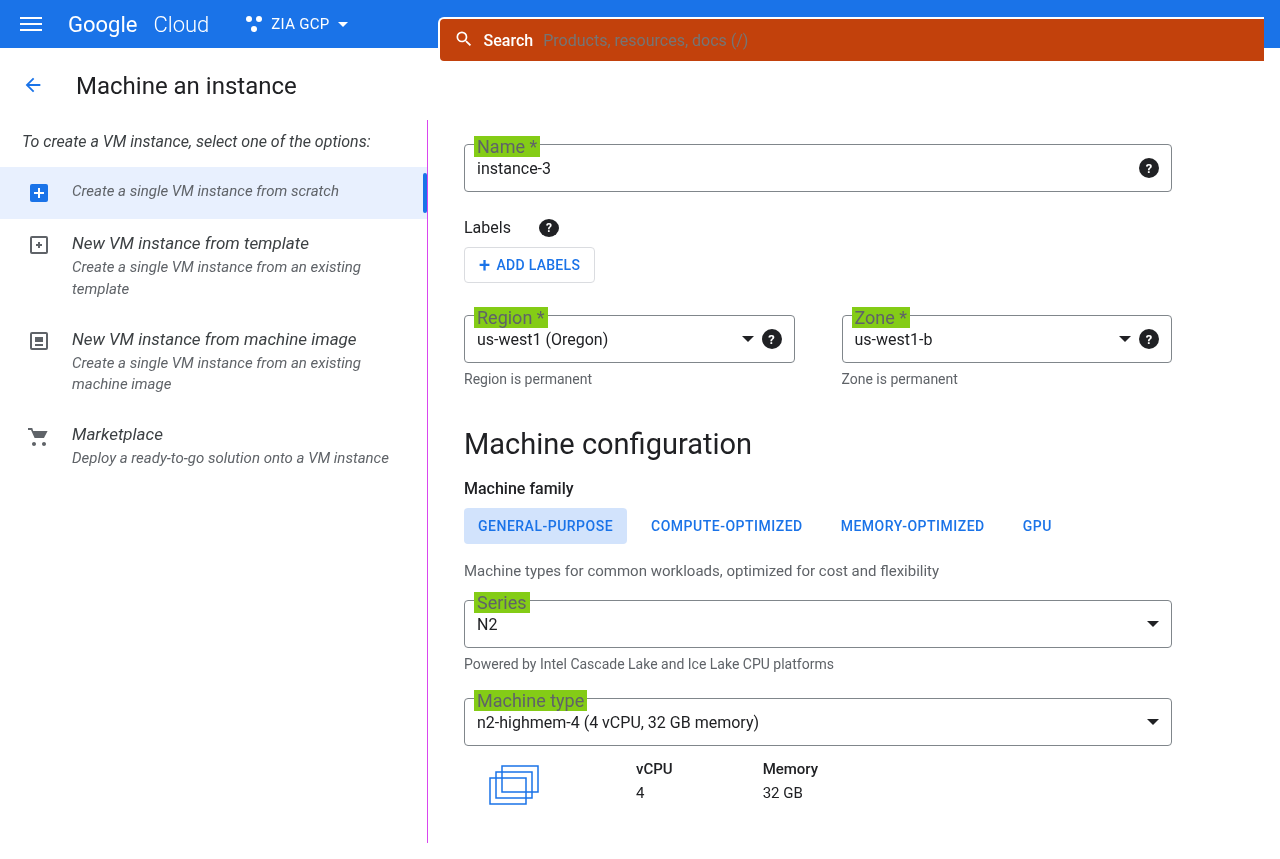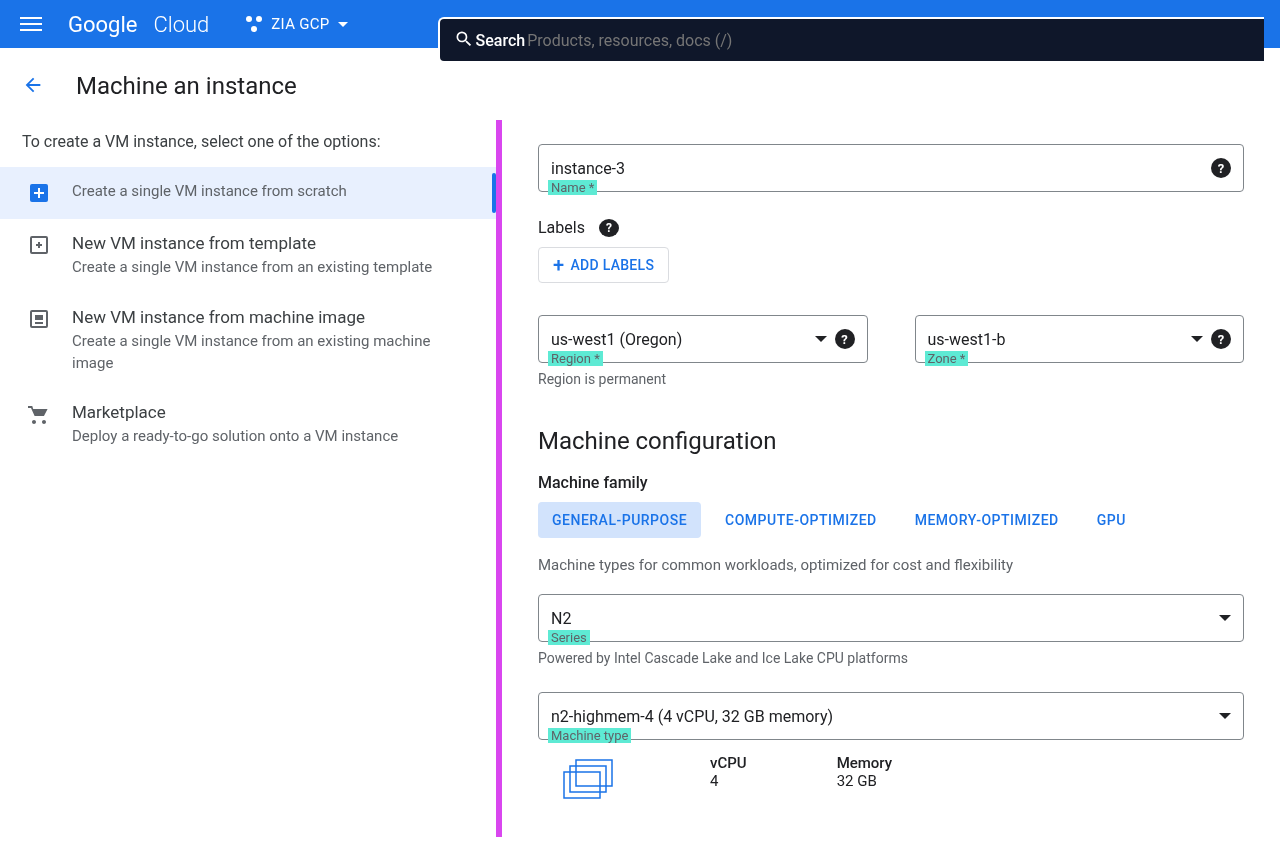--- a/index.html
+++ b/index.html
@@ -9,69 +9,69 @@
 .header { background: #1a73e8; color: #fff; height: 48px; display: flex; align-items: center; padding: 0 16px; }
 .ham { display: flex; flex-direction: column; gap: 4px; cursor: pointer; padding: 4px; }
 .ham span { width: 22px; height: 2px; background: #fff; }
 .logo { display: flex; align-items: center; gap: 16px; margin-left: 22px; font-size: 22px; }
 .logo .thin { font-weight: 300; }
 .proj { display: flex; align-items: center; margin-left: 36px; gap: 8px; cursor: pointer; font-size: 15px; letter-spacing: 0.3px; }
 .proj-dots { position: relative; width: 18px; height: 18px; }
 .proj-dots span { position: absolute; width: 6px; height: 6px; border-radius: 50%; background: #fff; }
 .proj-dots span:nth-child(1){ top:1px; left:1px; } .proj-dots span:nth-child(2){ top:1px; right:1px; } .proj-dots span:nth-child(3){ bottom:1px; left:6px; }
 .tri-down { width: 0; height: 0; border-left: 5px solid transparent; border-right: 5px solid transparent; border-top: 5px solid #fff; }
-.search { flex: 1; margin-left: 90px; background: #0f172a; border: 2px solid #fff; border-radius: 6px 0 0 6px; border-right: none; height: 46px; display: flex; align-items: center; padding: 0 14px; gap: 2px; margin-top: 32px; }
+.search { flex: 1; margin-left: 90px; background: #c2410c; border: 2px solid #fff; border-radius: 6px 0 0 6px; border-right: none; height: 46px; display: flex; align-items: center; padding: 0 14px; gap: 10px; margin-top: 32px; }
 .search input { background: transparent; border: none; outline: none; color: #cfe1fb; font-size: 16px; width: 100%; font-family: inherit; }
 .search .srch-lbl { color: #fff; font-weight: 500; font-size: 16px; }
 .sicon svg { width: 20px; height: 20px; fill: #fff; }
 
 
 .titlebar { display: flex; align-items: center; gap: 32px; padding: 24px 22px 20px; }
 .back svg { width: 22px; height: 22px; fill: #1a73e8; }
 .pgtitle { font-size: 24px; font-weight: 400; color: #202124; }
 
 
 .content { display: flex; }
-.sidebar { width: 502px; border-right: 6px solid #d946ef; padding-top: 12px; }
+.sidebar { width: 428px; border-right: 1px solid #d946ef; padding-top: 12px; font-style: italic; }
 .side-hint { padding: 0 22px 16px; font-size: 16px; color: #3c4043; }
 .opt { display: flex; gap: 20px; padding: 14px 26px; cursor: pointer; }
 .opt.active { background: #e8f0fe; position: relative; }
 .opt.active::after { content:""; position:absolute; right:0; top:6px; bottom:6px; width:4px; background:#1a73e8; border-radius:2px; }
 .opt .oicon { flex: 0 0 26px; display:flex; justify-content:center; }
 .opt .oicon svg { width: 24px; height: 24px; }
 .opt-body { flex:1; }
 .opt-title { font-size: 17px; color: #3c4043; margin-bottom: 4px; }
 .opt-sub { font-size: 15px; color: #5f6368; line-height: 1.45; }
 .active .opt-title { color: #1967d2; }
 
 
 .main { flex: 1; padding: 24px 36px; max-width: 780px; }
 .fld { margin-bottom: 26px; position: relative; }
-.fld-lbl { position: absolute; top: -8px; left: 10px; background: #5eead4; padding: 0 3px; font-size: 13px; color: #5f6368; margin-top: 44px; }
+.fld-lbl { position: absolute; top: -8px; left: 10px; background: #84cc16; padding: 0 3px; font-size: 18px; color: #5f6368; }
 .box { border: 1px solid #80868b; border-radius: 4px; height: 48px; display: flex; align-items:center; padding: 0 12px; }
 .box input { border:none; outline:none; font-size:16px; flex:1; font-family:inherit; color:#202124; }
 .box .val { flex:1; font-size:16px; }
 .help { width:20px; height:20px; border-radius:50%; background:#202124; color:#fff; display:flex; align-items:center; justify-content:center; font-size:13px; font-weight:bold; margin-left:8px; cursor:pointer; flex:0 0 20px; }
 .help.small { width:18px; height:18px; font-size:12px; }
 .tri-dark { width:0; height:0; border-left:6px solid transparent; border-right:6px solid transparent; border-top:6px solid #202124; margin-left:8px; }
-.row-lbl { font-size:16px; color:#202124; margin-bottom:10px; display:flex; align-items:center; gap:6px; }
+.row-lbl { font-size:16px; color:#202124; margin-bottom:10px; display:flex; align-items:center; gap:20px; }
 .addbtn { border:1px solid #dadce0; background:#fff; color:#1a73e8; font-weight:500; font-size:14px; height:36px; padding:0 14px; border-radius:4px; display:inline-flex; align-items:center; gap:6px; cursor:pointer; letter-spacing:0.3px; font-family:inherit; }
 .addbtn .plus { font-size:20px; line-height:1; }
 .two { display:flex; gap:47px; margin-bottom:6px; }
 .two > div { flex:1; }
 .hint { font-size:14px; color:#5f6368; margin-top:8px; }
-.h2 { font-size:24px; color:#202124; margin: 40px 0 18px; font-weight:400; }
+.h2 { font-size:29px; color:#202124; margin: 40px 0 18px; font-weight:400; }
 .h3 { font-size:16px; font-weight:500; margin-bottom:10px; }
 .tabs { display:flex; gap:10px; margin-bottom:18px; }
 .tab { background:transparent; border:none; color:#1a73e8; font-weight:500; font-size:14px; padding:10px 14px; border-radius:4px; cursor:pointer; letter-spacing:0.5px; font-family:inherit; }
 .tab.active { background:#d2e3fc; }
 .desc { font-size:15px; color:#5f6368; margin-bottom:20px; }
 .specs { display:flex; gap:90px; margin-top:14px; padding-left:6px; align-items:flex-start; }
 .spec-col { }
-.spec-lbl { font-size:15px; font-weight:500; }
+.spec-lbl { font-size:15px; font-weight:500; margin-bottom:6px; }
 .spec-val { font-size:15px; }
 .cube svg { width: 76px; height: 56px; }
 </style>
 </head>
 <body>
 
 <div class="header">
   <div class="ham">
       <span></span>
       <span></span>
@@ -197,20 +197,21 @@
       </div>
       <div>
         <div class="fld" style="margin-bottom:0;">
           <span class="fld-lbl">Zone *</span>
           <div class="box">
             <span class="val">us-west1-b</span>
             <span class="tri-dark"></span>
             <span class="help">?</span>
           </div>
         </div>
+        <div class="hint">Zone is permanent</div>
       </div>
     </div>
 
     
     <div class="h2">Machine configuration</div>
     <div class="h3">Machine family</div>
     <div class="tabs">
       <button class="tab active">GENERAL-PURPOSE</button>
       <button class="tab">COMPUTE-OPTIMIZED</button>
       <button class="tab">MEMORY-OPTIMIZED</button>

